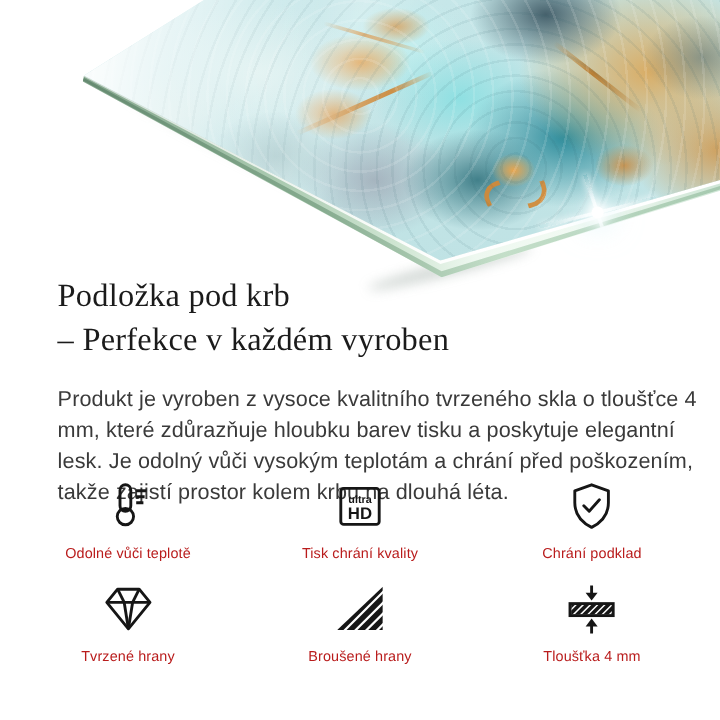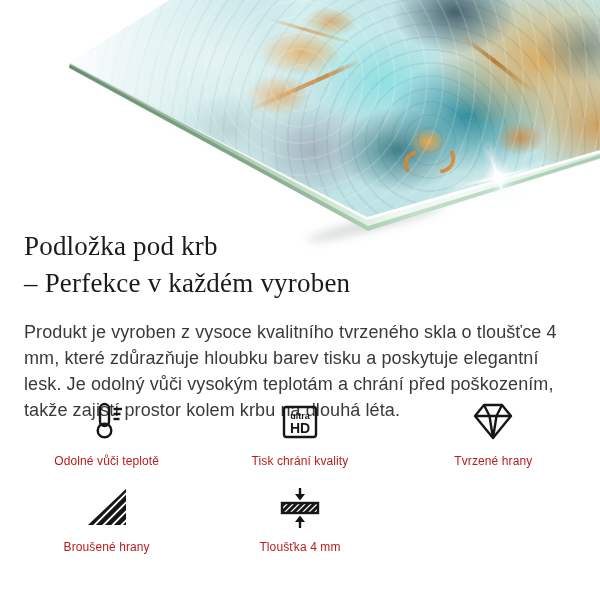--- a/index.html
+++ b/index.html
@@ -70,21 +70,21 @@
   .sparkle .ray{position:absolute;left:50%;top:50%;display:block;background:
       linear-gradient(90deg,rgba(255,255,255,0),#fff 40%,#fff 60%,rgba(255,255,255,0));
       box-shadow:0 0 6px rgba(255,255,255,.95);}
   .ray-a{width:100px;height:3px;transform:translate(-50%,-50%) rotate(-14deg);}
   .ray-b{width:66px;height:2.5px;transform:translate(-50%,-50%) rotate(72deg);}
   .sparkle .core{position:absolute;left:50%;top:50%;width:10px;height:10px;border-radius:50%;
       transform:translate(-50%,-50%);background:#fff;
       box-shadow:0 0 10px 4px rgba(255,255,255,.95),0 0 22px 10px rgba(220,245,250,.55);}
 
   
-  .content{position:absolute;left:24px;top:228px;width:537px;}
+  .content{position:absolute;left:48px;top:228px;width:537px;}
   h1{margin:0;font-family:"Liberation Serif","DejaVu Serif",serif;font-weight:400;
      font-size:27px;line-height:37px;color:#1b1b1b;letter-spacing:.2px;}
   .h-line{display:block;}
   .desc{margin:17px 0 0 0;font-size:18px;line-height:26px;color:#3a3a3a;letter-spacing:.1px;}
 
   
   .features{position:absolute;left:10px;top:399px;width:580px;
             display:grid;grid-template-columns:repeat(3,1fr);row-gap:17px;}
   .feature{display:flex;flex-direction:column;align-items:center;}
   .ficon{height:46px;display:flex;align-items:center;justify-content:center;}
@@ -150,20 +150,29 @@
       <span class="ficon">
         <svg width="44" height="44" viewBox="0 0 44 44">
           <rect class="stroke" x="6" y="7" width="32" height="30" rx="2.5" stroke-width="2.6"></rect>
           <text class="badge-top" x="22" y="19" text-anchor="middle">ultra</text>
           <text class="badge-bot" x="22" y="32.5" text-anchor="middle">HD</text>
         </svg>
       </span>
       <span class="flabel">Tisk chrání kvality</span>
     </div>
 
+    <div class="feature">
+      <span class="ficon">
+        <svg width="44" height="44" viewBox="0 0 44 44">
+          <path class="stroke" stroke-width="2.5" stroke-linejoin="round" d="M22 4 L36 9 V19 C36 29 30 35.5 22 39.5 C14 35.5 8 29 8 19 V9 Z"></path>
+          <path class="stroke" stroke-width="2.5" stroke-linecap="round" stroke-linejoin="round" d="M15.5 21.5 L20 26 L28.5 16.5"></path>
+        </svg>
+      </span>
+      <span class="flabel">Chrání podklad</span>
+    </div>
 
     <div class="feature">
       <span class="ficon">
         <svg width="44" height="44" viewBox="0 0 44 44">
           <path class="stroke" stroke-width="2.2" stroke-linejoin="round" d="M4 16 L13 5 H31 L40 16 L22 38 Z"></path>
           <line class="stroke" stroke-width="2" x1="4" y1="16" x2="40" y2="16"></line>
           <line class="stroke" stroke-width="2" x1="13" y1="5" x2="18.5" y2="16"></line>
           <line class="stroke" stroke-width="2" x1="31" y1="5" x2="25.5" y2="16"></line>
           <line class="stroke" stroke-width="2" x1="18.5" y1="16" x2="22" y2="38"></line>
           <line class="stroke" stroke-width="2" x1="25.5" y1="16" x2="22" y2="38"></line>

